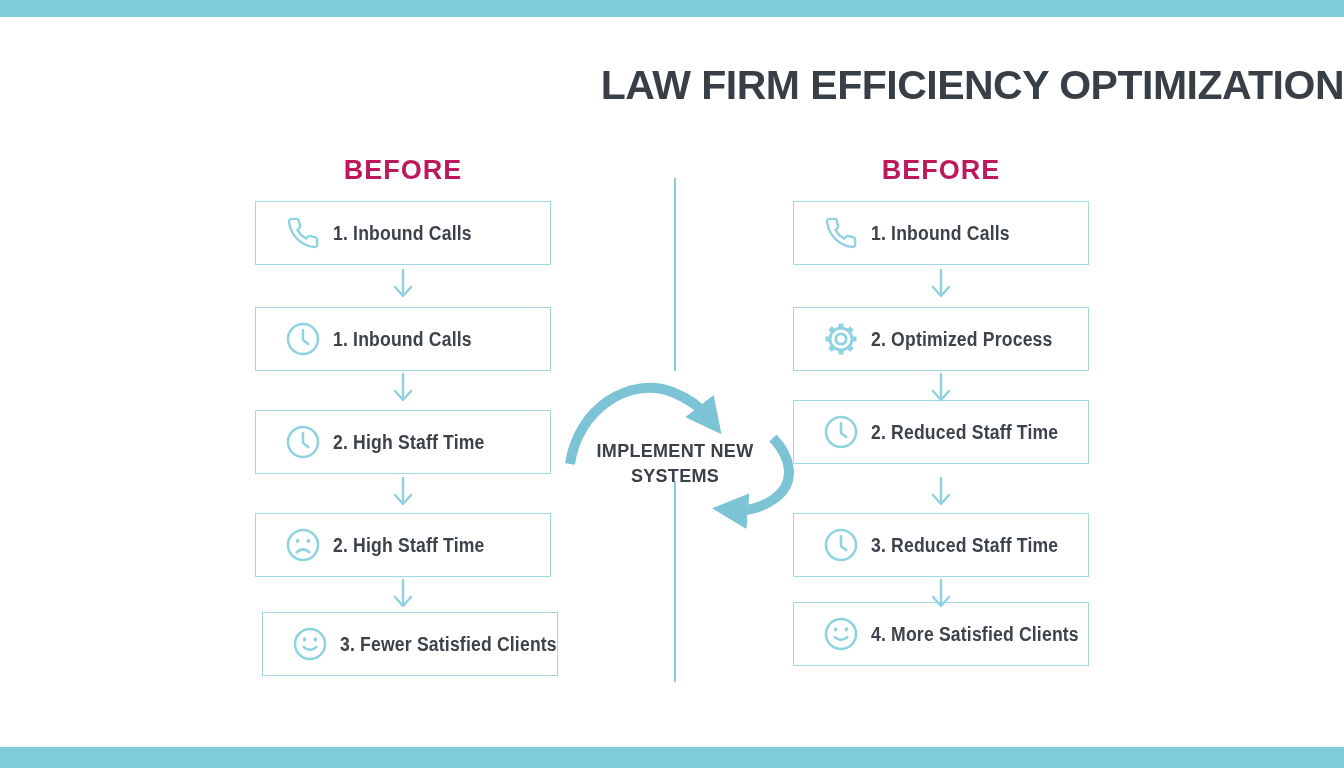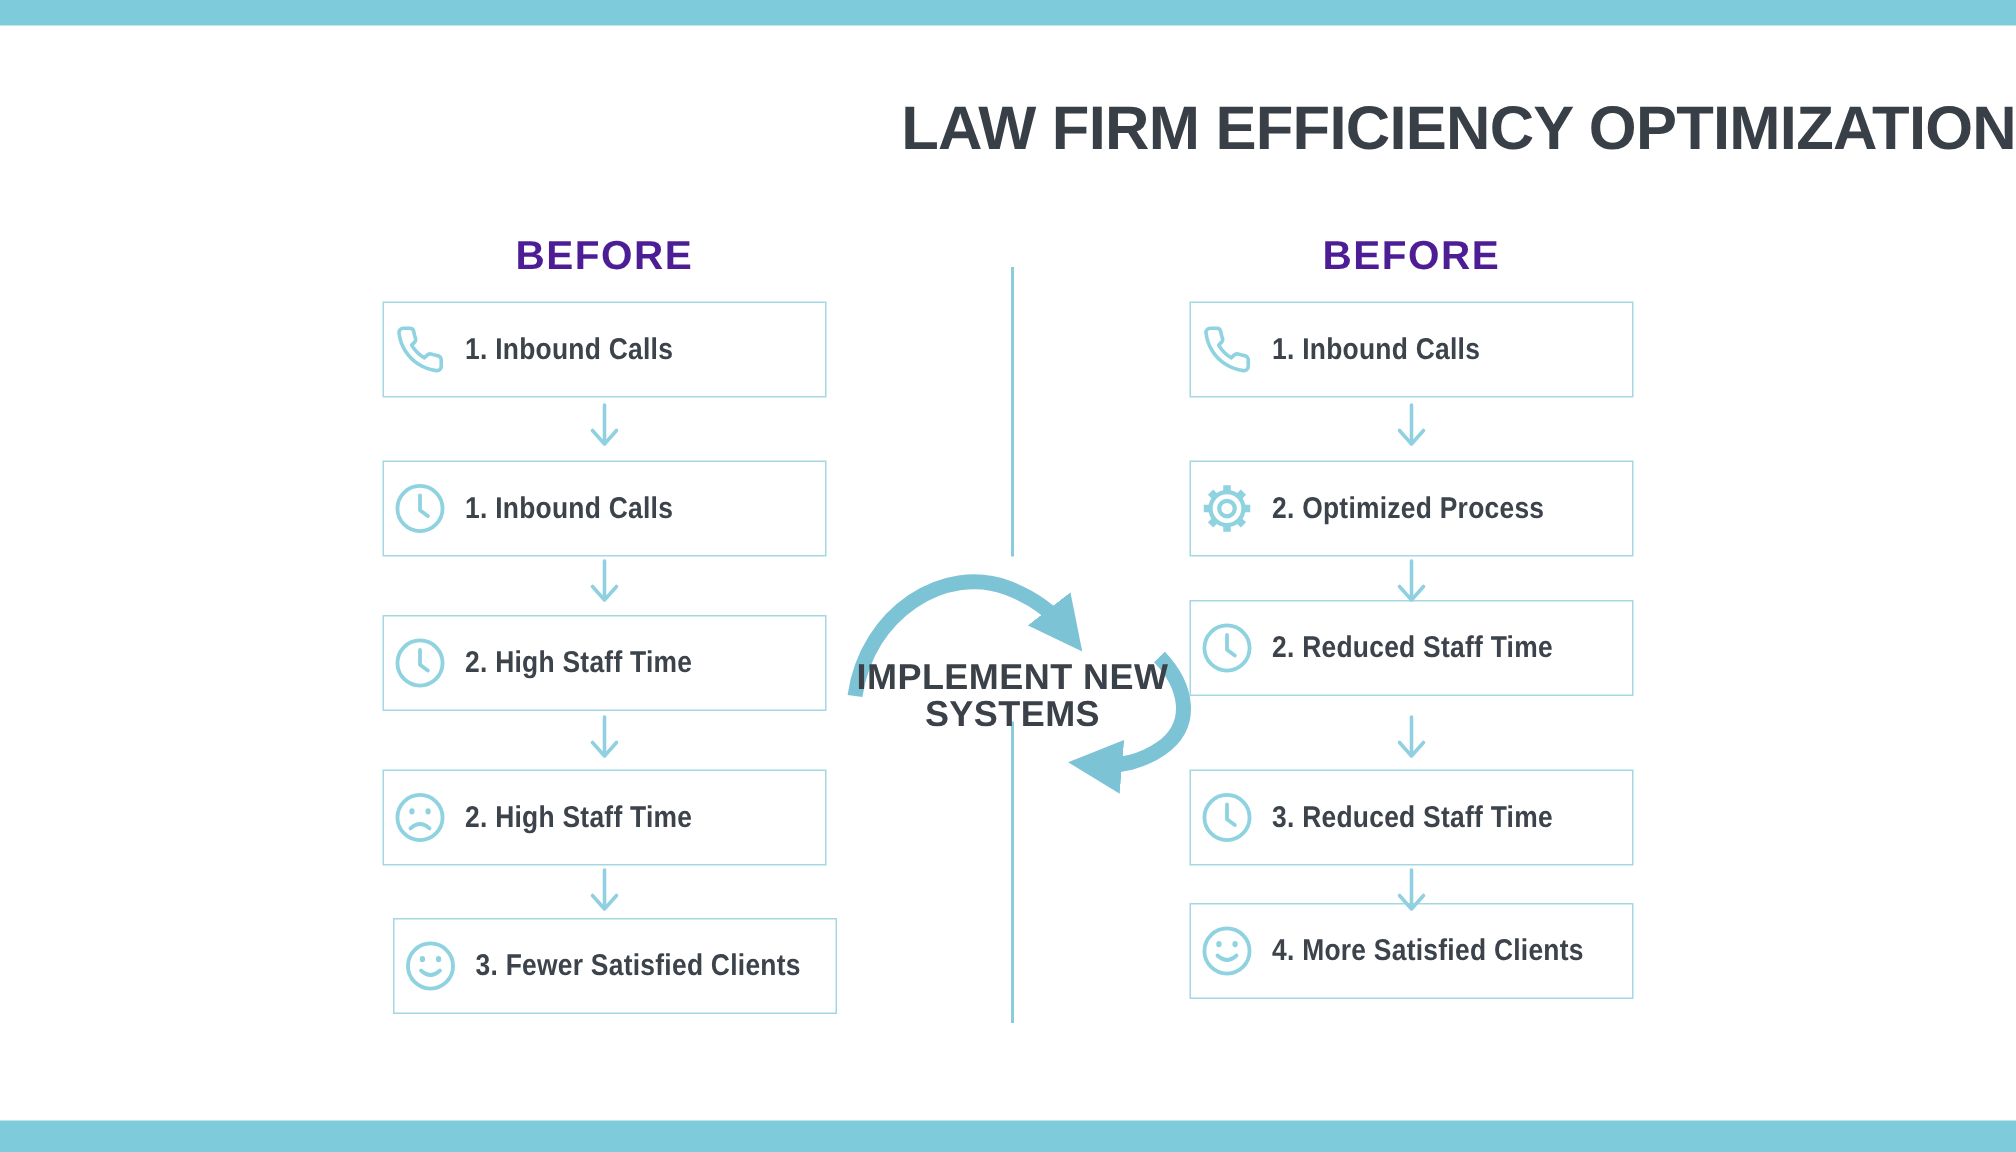--- a/index.html
+++ b/index.html
@@ -15,32 +15,32 @@
   .page-title{
     position:absolute;top:62px;left:0;right:0;
     text-align:right;
     font-size:41px;font-weight:bold;color:#393f46;
     letter-spacing:-0.5px;
   }
 
   .col-heading{
     position:absolute;top:155px;width:296px;
     text-align:center;
-    font-size:27px;font-weight:bold;color:#4c1d95;
+    font-size:27px;font-weight:bold;color:#be185d;
     letter-spacing:1px;
   }
   .col-heading.before{left:255px;}
   .col-heading.after{left:793px;}
 
   .step-box{
     position:absolute;width:296px;height:64px;
     border:1.5px solid #a3d7e3;background:#fff;
     box-sizing:border-box;
     display:flex;align-items:center;
-    padding-left:4px;
+    padding-left:27px;
   }
   .step-icon{width:40px;height:40px;flex:0 0 40px;display:flex;align-items:center;justify-content:center;}
   .step-icon svg{stroke:#8fd2e0;fill:none;stroke-linecap:round;stroke-linejoin:round;}
   .step-label{
     margin-left:10px;
     font-size:20px;font-weight:bold;color:#3d434b;
     white-space:nowrap;
     transform:scaleX(0.88);transform-origin:left center;
     letter-spacing:0.2px;
   }
@@ -50,21 +50,21 @@
 
   .divider-seg{position:absolute;left:674px;width:2px;background:#8accd9;}
   .divider-seg.s1{top:178px;height:193px;}
   .divider-seg.s2{top:481px;height:201px;}
 
   .center-arrows{position:absolute;left:550px;top:368px;}
 
   .center-label{
     position:absolute;left:555px;top:439px;width:240px;
     text-align:center;
-    font-size:24px;font-weight:bold;color:#3b4148;
+    font-size:18px;font-weight:bold;color:#3b4148;
     line-height:25px;letter-spacing:0.3px;
   }
 </style>
 </head>
 <body>
 
 <div class="accent-bar top"></div>
 <div class="accent-bar bottom"></div>
 
 <div class="page-title">LAW FIRM EFFICIENCY OPTIMIZATION</div>

